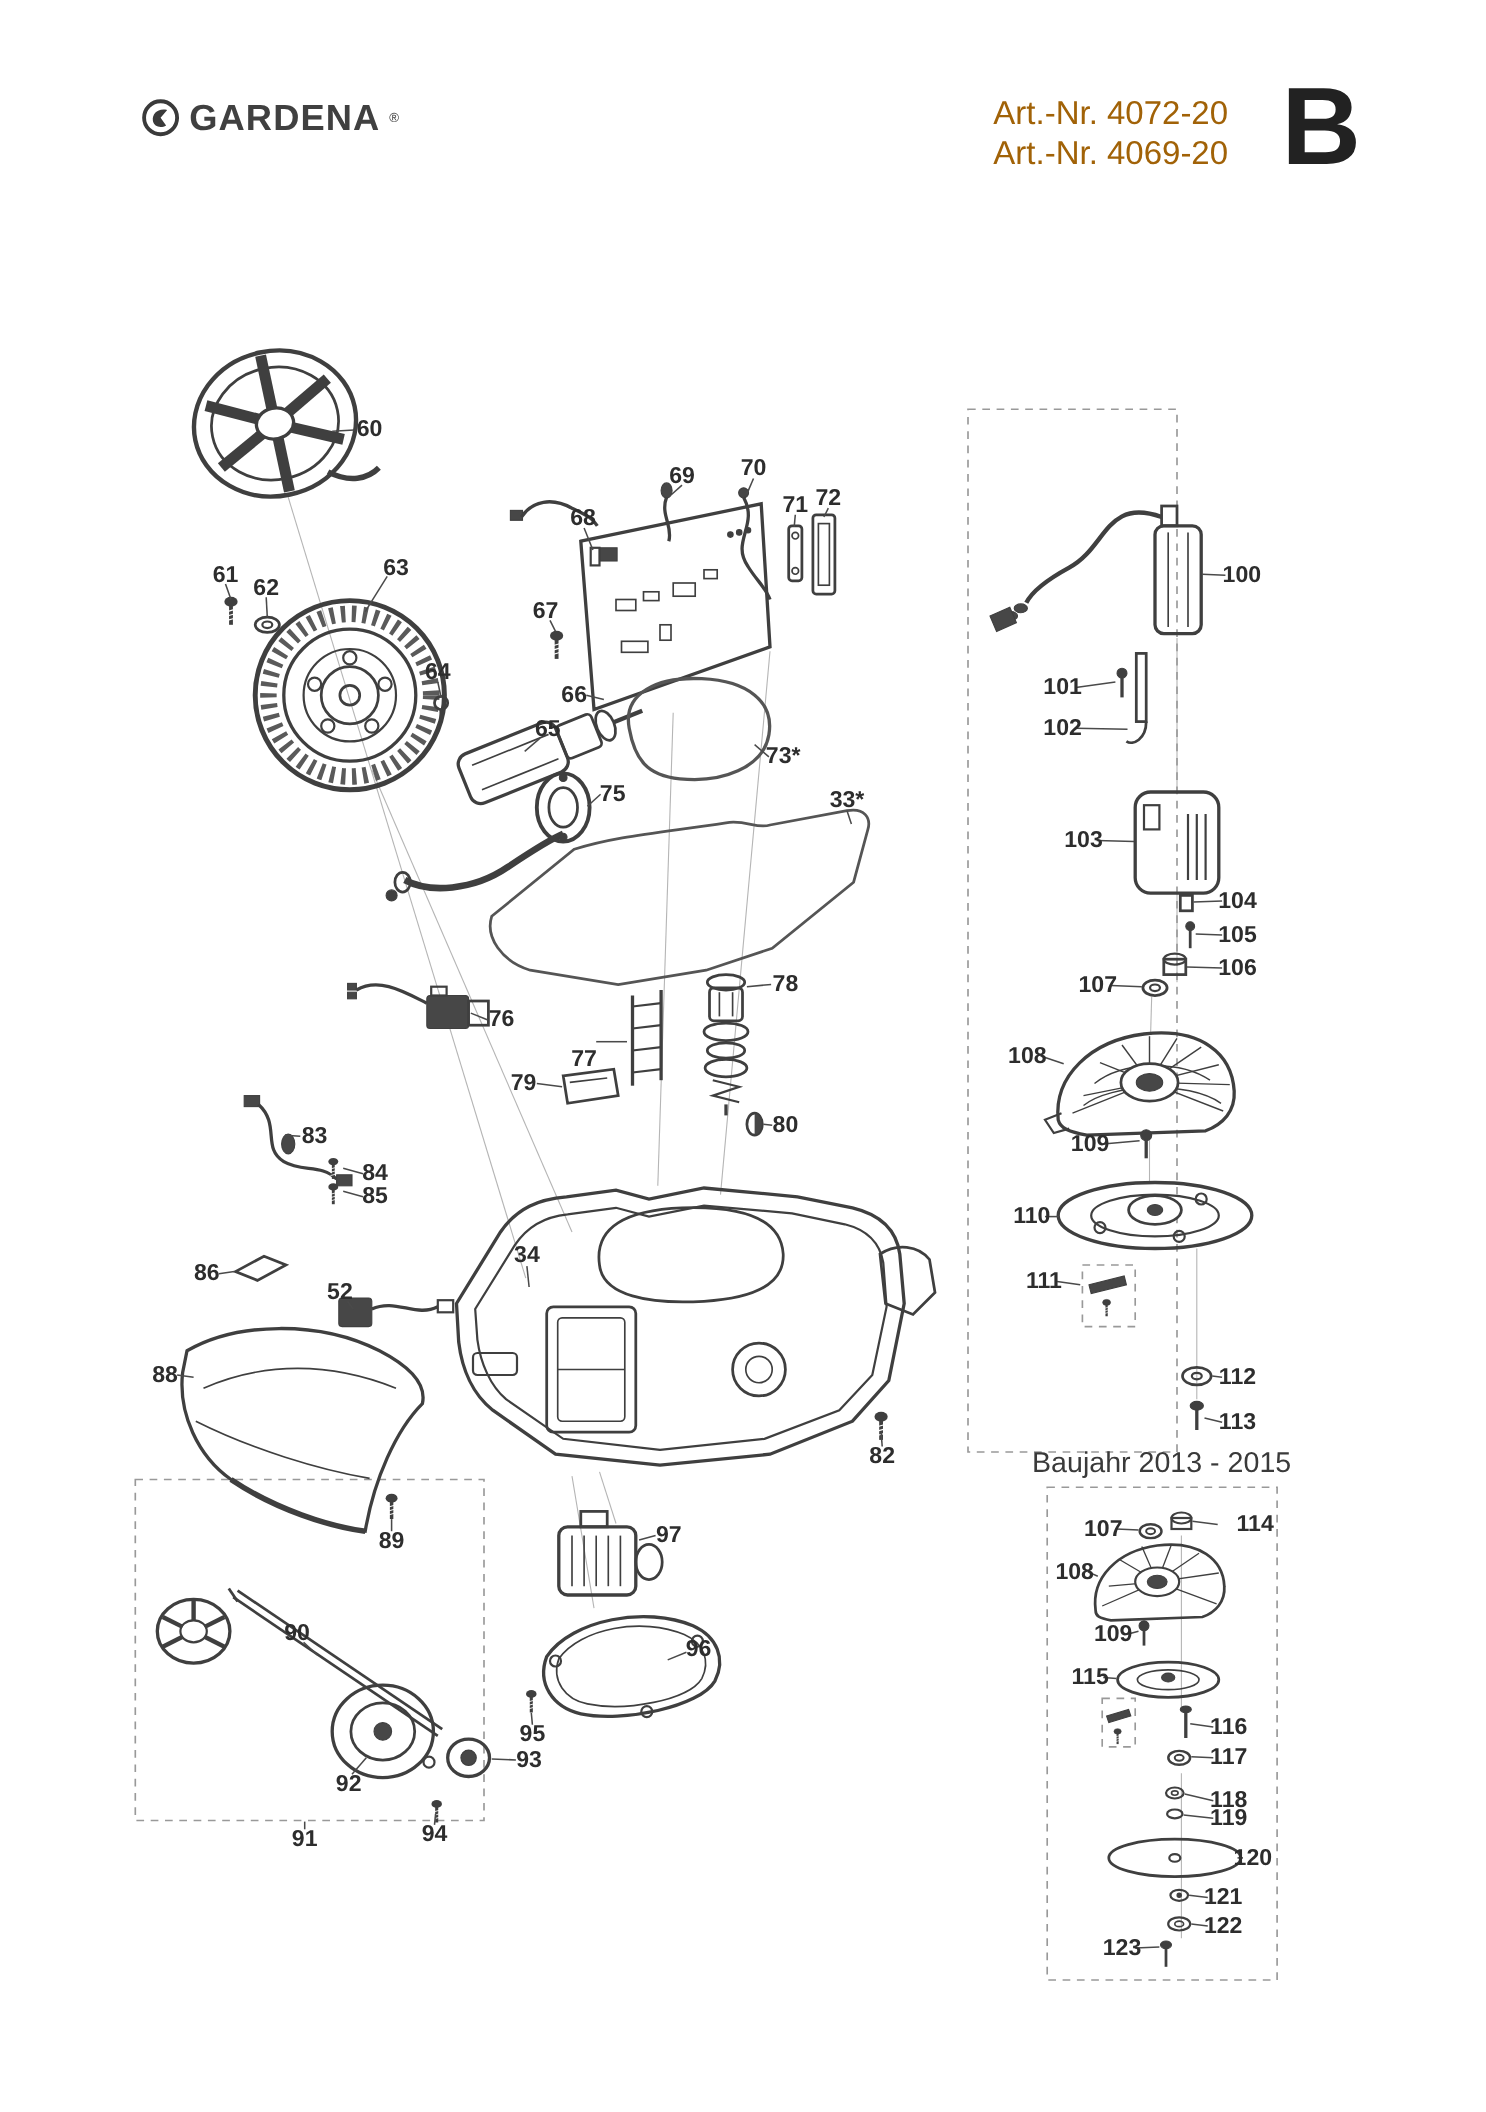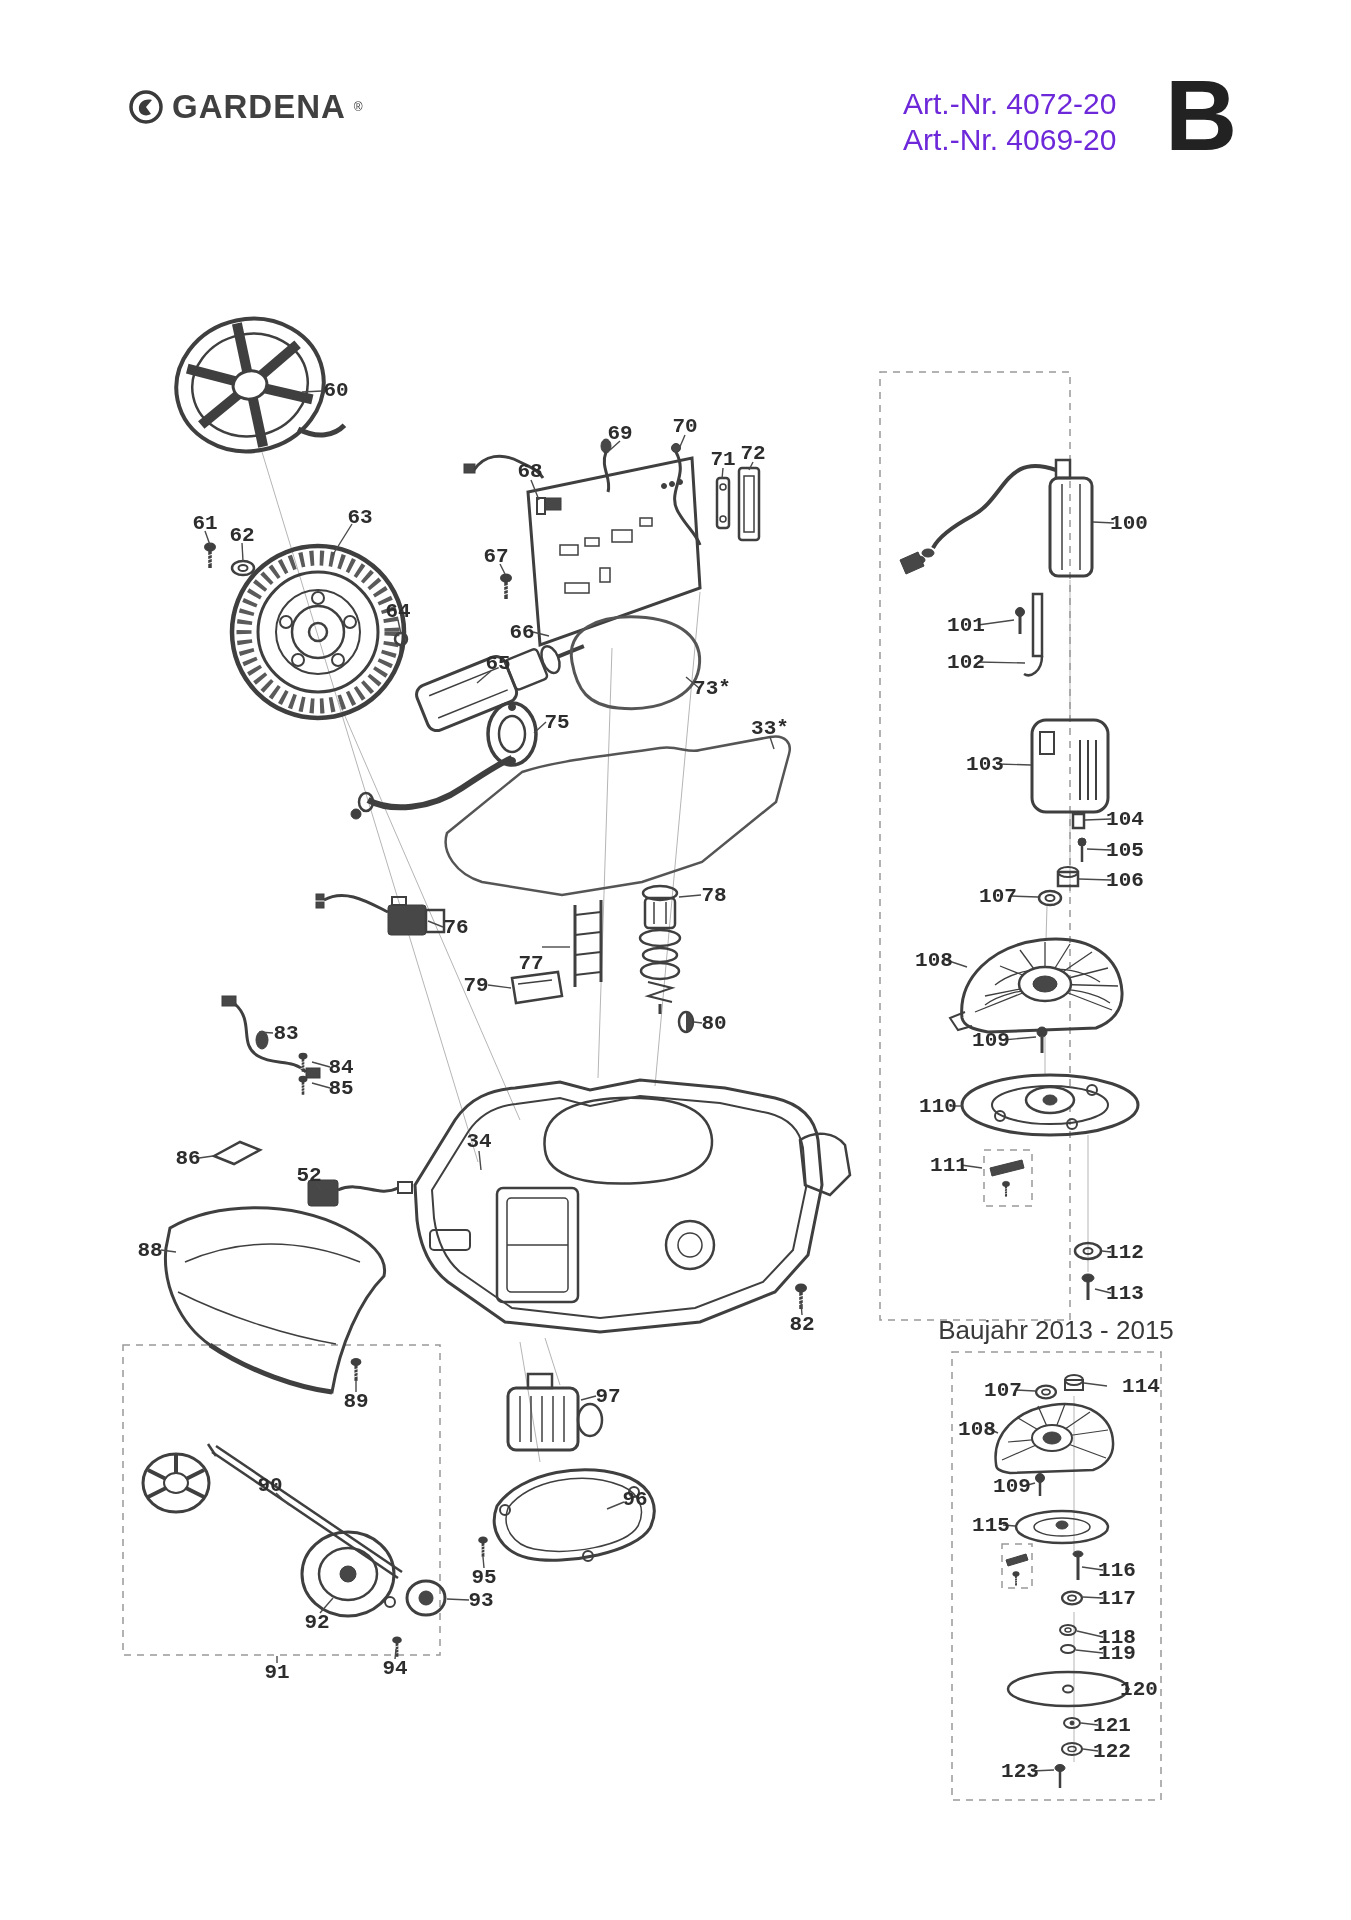--- a/index.html
+++ b/index.html
@@ -3,25 +3,25 @@
 <meta charset="utf-8">
 <style>
   html,body{margin:0;padding:0;background:#ffffff;}
   .page{position:relative;width:1351px;height:1920px;background:#fff;overflow:hidden;
         font-family:"Liberation Sans",sans-serif;color:#3d3d3d;}
   
   .hdr-logo{position:absolute;left:128px;top:88px;display:flex;align-items:center;gap:8px;}
   .hdr-brand{font-size:33px;font-weight:bold;letter-spacing:1px;color:#404040;}
   .hdr-reg{font-size:12px;vertical-align:top;color:#3a3a3a;}
   .hdr-models{position:absolute;left:350px;top:86px;line-height:34px;font-size:29px;font-weight:bold;color:#3a3a3a;}
-  .hdr-art{position:absolute;left:903px;top:86px;line-height:36px;font-size:30px;font-weight:normal;color:#6d28d9;}
+  .hdr-art{position:absolute;left:903px;top:86px;line-height:36px;font-size:30px;font-weight:normal;color:#a16207;}
   .hdr-letter{position:absolute;left:1165px;top:58px;font-size:100px;font-weight:bold;color:#222;}
   
   #diagram{position:absolute;left:0;top:0;z-index:1;}
-  #callout-layer{position:absolute;left:0;top:0;width:1314px;height:1920px;z-index:2;pointer-events:none;font-family:Liberation Mono, monospace;}
+  #callout-layer{position:absolute;left:0;top:0;width:1314px;height:1920px;z-index:2;pointer-events:none;}
   .callout{position:absolute;transform:translate(-50%,-50%);font-size:21px;font-weight:bold;color:#2d2d2d;white-space:nowrap;}
   #baujahr-label{position:absolute;left:1056px;top:1330px;transform:translate(-50%,-50%);
                  font-size:26px;color:#3a3a3a;z-index:2;white-space:nowrap;}
 </style>
 </head>
 <body>
 
 <div class="page">
 
   <div class="hdr-logo">

